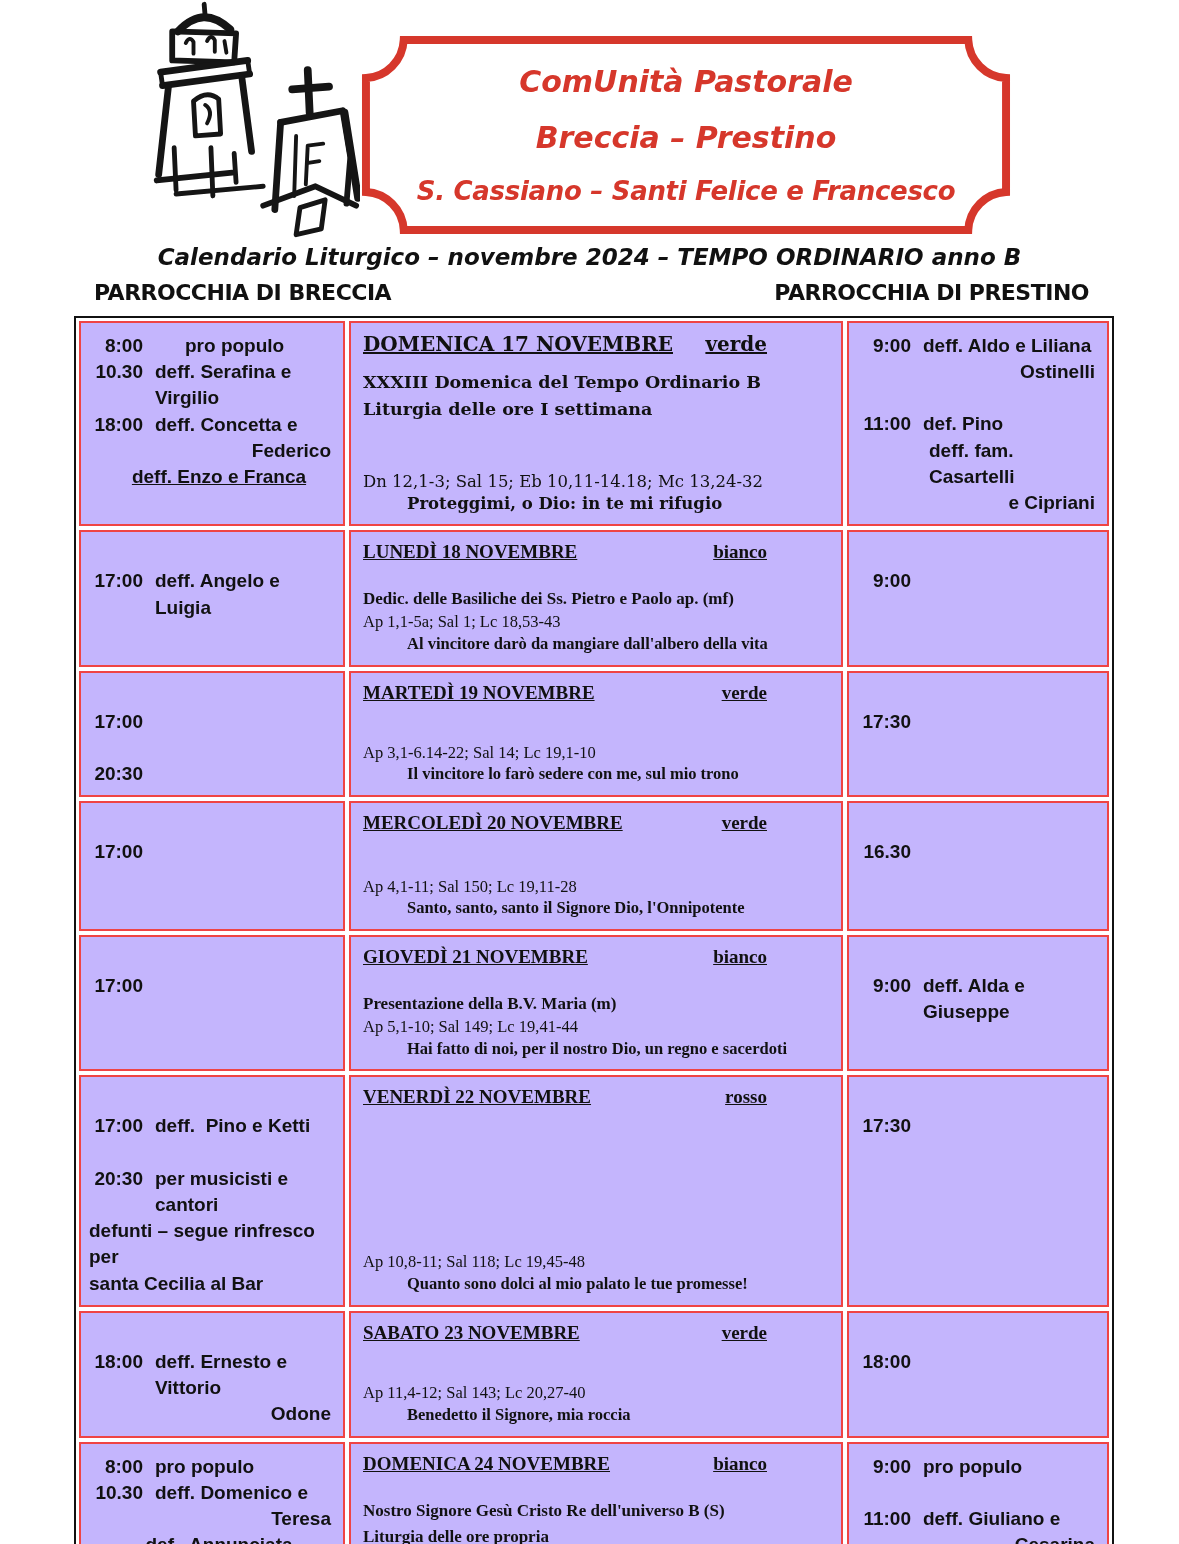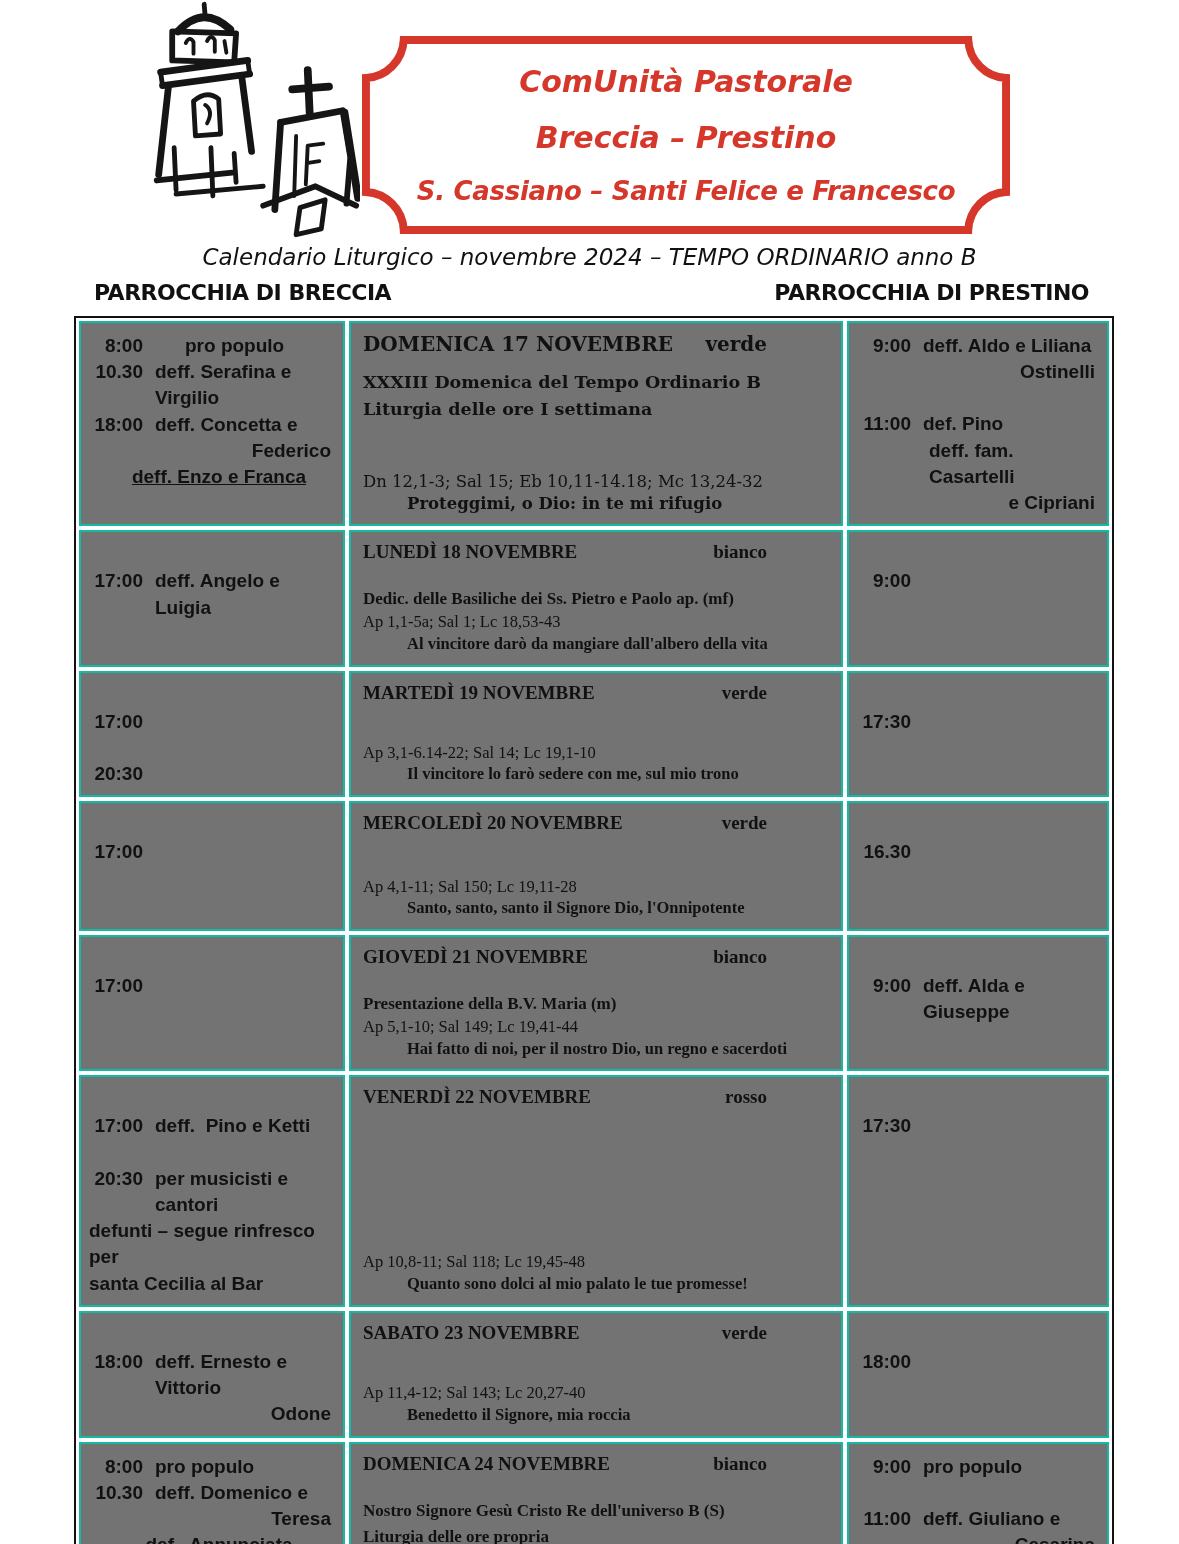--- a/index.html
+++ b/index.html
@@ -10,46 +10,46 @@
   .page-header{position:relative;height:316px;}
   .logo{position:absolute;left:118px;top:0px;width:242px;height:238px;}
   .plaque{position:absolute;left:360px;top:34px;width:652px;height:202px;}
   .plaque svg{position:absolute;inset:0;width:100%;height:100%;}
   .plaque-text{position:absolute;inset:0;display:flex;flex-direction:column;
                justify-content:space-around;align-items:center;padding:20px 30px;box-sizing:border-box;}
   .plaque-line{font-style:italic;font-weight:bold;font-size:30px;
                font-family:"DejaVu Sans",sans-serif;color:var(--red,#d6372b);white-space:nowrap;}
   .plaque-line.l3{font-size:26px;letter-spacing:-0.3px;}
   .subtitle{position:absolute;top:244px;left:0;right:0;text-align:center;
-            font-style:italic;font-weight:normal;font-size:23px;
+            font-style:italic;font-weight:bold;font-size:23px;
             font-family:"DejaVu Sans",sans-serif;color:#111;}
   .parish-row{position:absolute;top:280px;left:74px;width:1031px;box-sizing:border-box;
               display:flex;justify-content:space-between;padding:0 16px 0 20px;
               font-weight:bold;font-size:22px;font-family:"DejaVu Sans",sans-serif;letter-spacing:-0.5px;text-align:center;}
 
   
   .calendar{width:1030px;margin:0 0 0 74px;border:2px solid #111;padding:3px;
             display:flex;flex-direction:column;gap:4px;background:#fff;box-sizing:content-box;}
   .cal-row{display:grid;grid-template-columns:266px 1fr 262px;gap:4px;}
-  .cell{border:2px solid #14b8a6;background:#737373;box-sizing:border-box;}
+  .cell{border:2px solid #ef4444;background:#c4b5fd;box-sizing:border-box;}
 
   .side{font-weight:bold;font-size:19px;line-height:1.38;
         font-family:"Liberation Sans",sans-serif;padding:10px 8px 8px 6px;}
   .line{white-space:pre-wrap;display:flex;}
   .line .time{display:inline-block;width:56px;text-align:right;margin-right:12px;flex:none;}
   .line.right{display:block;text-align:right;padding-right:4px;}
   .line.center{display:block;text-align:center;padding-left:16px;text-decoration:underline;}
   .line.cont{display:block;margin-left:74px;}
   .line.flow{display:block;margin-left:2px;}
   .line.gap{margin-top:26px;}
   .line.indent .txt{margin-left:30px;}
 
   .day{font-family:"Liberation Serif",serif;padding:9px 12px 10px;display:flex;flex-direction:column;}
   .row-0 .day{font-family:"DejaVu Serif",serif;}
-  .day-head{display:flex;align-items:flex-end;font-weight:bold;font-size:19px;}
+  .day-head{display:flex;align-items:flex-end;font-weight:bold;font-size:19px;text-decoration:underline;}
   .row-0 .day-head{font-size:20px;}
   .day-color{margin-left:auto;margin-right:62px;}
   .feast{font-weight:bold;font-size:17px;margin-top:24px;line-height:1.4;}
   .row-0 .feast{font-size:17.5px;margin-top:14px;}
   .bottom{margin-top:auto;font-size:16.5px;line-height:1.32;}
   .antiphon{font-weight:bold;margin-left:44px;}
 </style>
 </head>
 <body>
 

